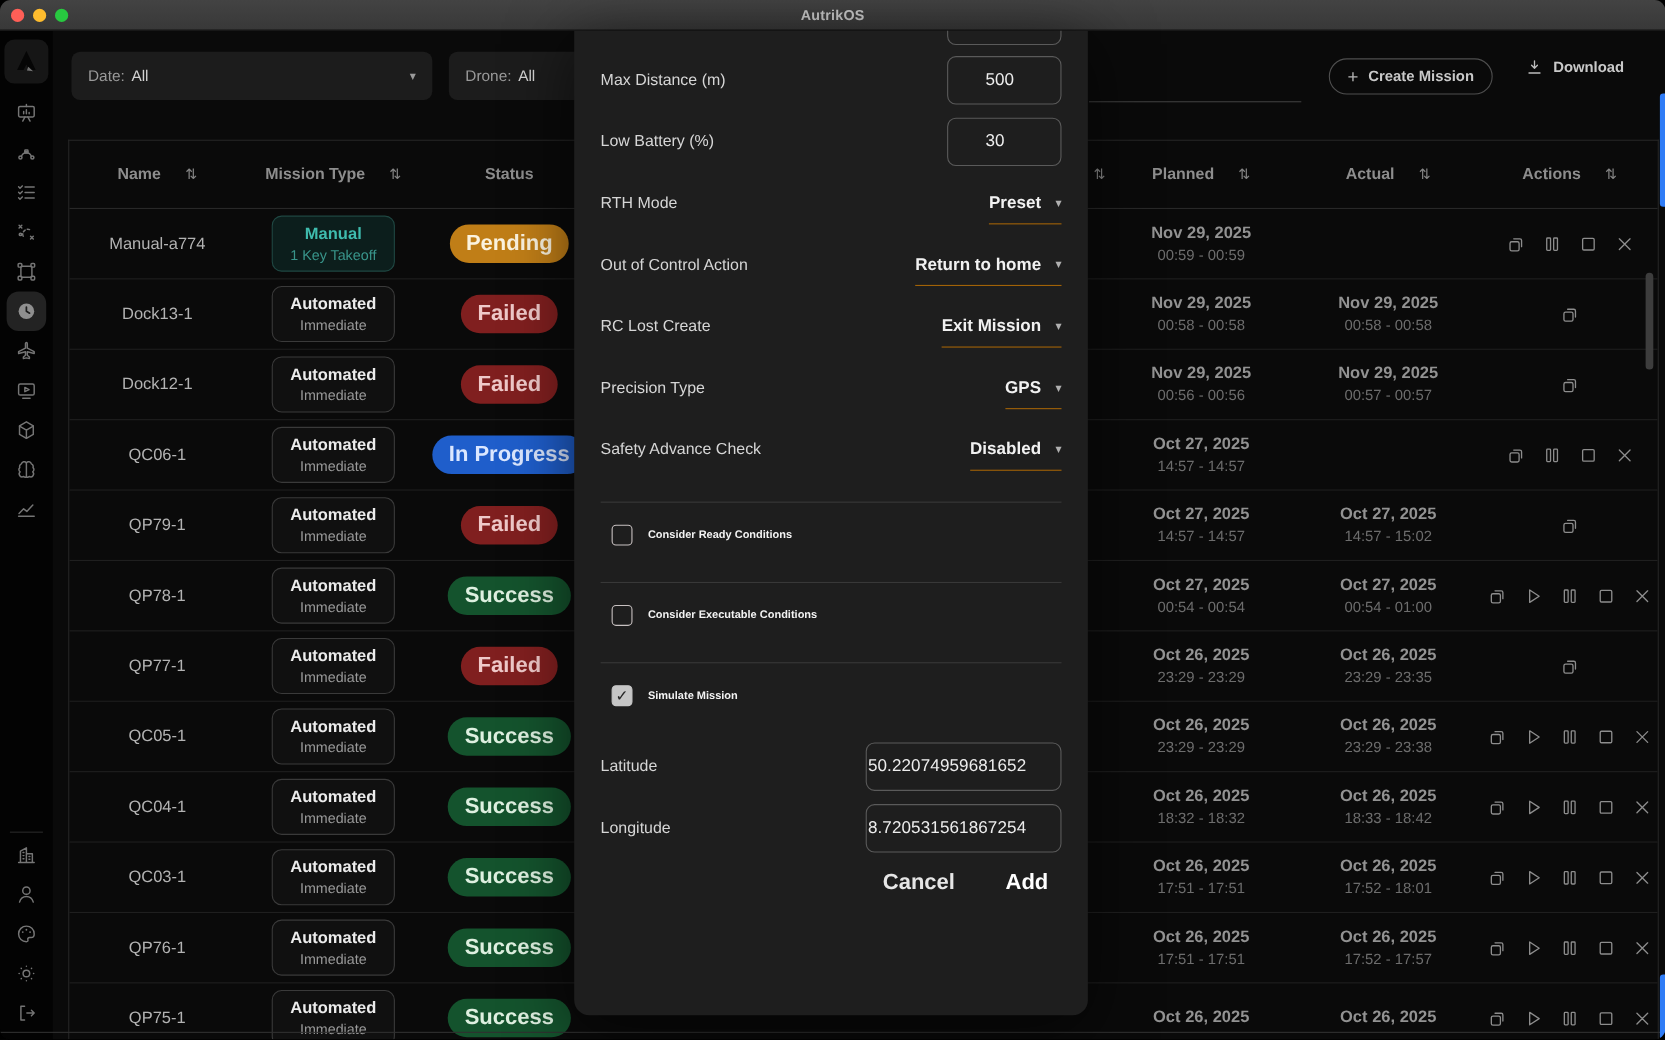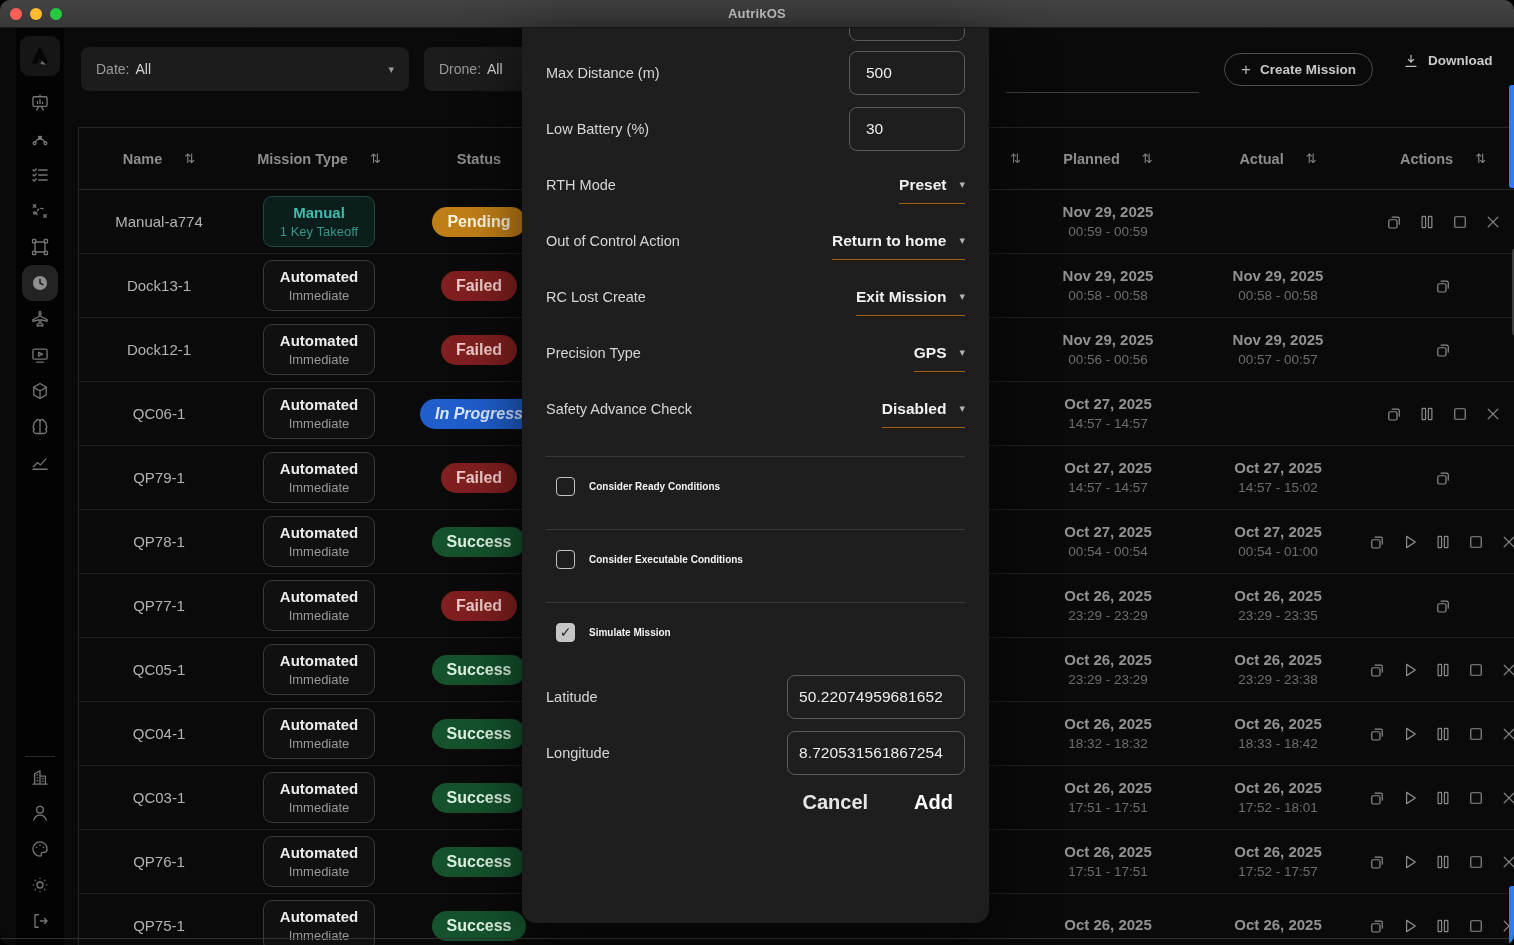--- a/index.html
+++ b/index.html
@@ -12,21 +12,21 @@
   
   .titlebar { position:absolute; top:0; left:0; right:0; height:28px;
               background:linear-gradient(#434343,#383838); display:flex; align-items:center;
               justify-content:center; border-bottom:1px solid #1c1c1c; z-index:40; }
   .traffic { position:absolute; left:10px; top:8px; display:flex; gap:8px; }
   .light { width:12px; height:12px; border-radius:50%; }
   .light.red{background:#ff5f57}.light.yellow{background:#febc2e}.light.green{background:#28c840}
   .win-title { font-size:13px; font-weight:700; color:#c9c9c9; letter-spacing:.2px; }
 
   
-  .app { position:absolute; top:28px; left:0; right:0; bottom:0; display:flex;padding-left:16px; }
+  .app { position:absolute; top:28px; left:0; right:0; bottom:0; display:flex; }
   .sidebar { width:48px; background:#030303; position:relative; display:flex;
              flex-direction:column; align-items:center; }
   .main { flex:1; position:relative; background:#0a0a0a; }
 
   
   .logo { width:40px; height:40px; margin-top:8px; background:#161616; border-radius:9px;
           display:flex; align-items:center; justify-content:center; }
   .nav { margin-top:9px; display:flex; flex-direction:column; align-items:center; }
   .nav-slot { width:36px; height:36px; display:flex; align-items:center; justify-content:center;
               border-radius:11px; cursor:pointer; }
@@ -72,24 +72,24 @@
   .cell { display:flex; align-items:center; justify-content:center; text-align:center; }
   .cell-name { font-size:15px; color:#b3b3b3; }
   .type-badge { display:inline-flex; flex-direction:column; align-items:center; padding:6px 16px;
                 border-radius:9px; line-height:1.35; }
   .type-badge .t1 { font-size:15px; font-weight:700; }
   .type-badge .t2 { font-size:13px; }
   .type-automated { background:#101010; border:1px solid #3a3a3a; }
   .type-automated .t1 { color:#ececec; } .type-automated .t2 { color:#999; }
   .type-manual { background:#0c1e1c; border:1px solid #1f4742; }
   .type-manual .t1 { color:#3fbcae; } .type-manual .t2 { color:#39958b; }
-  .pill { display:inline-block; padding:6px 15px; border-radius:999px; font-size:16px; font-weight:700; }
+  .pill { display:inline-block; padding:6px 15px; border-radius:999px; font-size:20px; font-weight:700; }
   .pill-pending { background:#c07e17; color:#fbf3df; }
   .pill-failed { background:#801f1f; color:#efc9c9; }
-  .pill-inprogress { background:#1f5ecb; color:#dbe7ff;font-style:italic; }
+  .pill-inprogress { background:#1f5ecb; color:#dbe7ff; }
   .pill-success { background:#14532d; color:#def0e0; }
   .dt1 { font-size:15px; font-weight:700; color:#929292; line-height:1.5; }
   .dt2 { font-size:13.5px; color:#6d6d6d; line-height:1.4; }
   .actions-wrap { display:flex; gap:15px; align-items:center; justify-content:center; }
   .act { width:18px; height:18px; cursor:pointer; }
   .act svg { width:18px; height:18px; stroke:#8d8d8d; fill:none; stroke-width:1.6;
              stroke-linecap:round; stroke-linejoin:round; }
 
   .tbl-scrollthumb { position:absolute; left:1448px; top:220px; width:7px; height:88px;
                      border-radius:4px; background:#3d3d3d; cursor:pointer; }
@@ -99,24 +99,24 @@
   .edge-scroll.bottom { top:886px; height:59px; }
   .bottom-edge-line { position:absolute; left:0; right:0; top:938px; height:1px; background:#303030; z-index:35; }
 
   
   .modal { position:absolute; left:522px; top:28px; width:467px; height:895px;
            background:#1e1e1e; border-radius:0 0 14px 14px; z-index:50;
            box-shadow:0 12px 60px rgba(0,0,0,.6); overflow:hidden; }
   .frow { display:flex; align-items:center; justify-content:space-between;
           height:44px; margin:0 24px 12px; }
   .flabel { font-size:14.5px; color:#d6d6d6; }
-  .input-box { width:116px; height:44px; border:1px solid #5a5a5a; border-radius:8px;
-               background:transparent; display:flex; align-items:center; padding-left:16px;
+  .input-box { width:104px; height:44px; border:1px solid #5a5a5a; border-radius:8px;
+               background:transparent; display:flex; align-items:center; padding-left:34px;
                font-size:15.5px; color:#ededed; }
-  .input-box.wide { width:178px; padding-left:11px; letter-spacing:.1px; }
+  .input-box.wide { width:178px; padding-left:1px; letter-spacing:.1px; }
   .input-clipped { margin:-31px 24px 10px auto; }
   .select { display:inline-flex; align-items:center; gap:13px; border-bottom:1px solid #a16207;
             padding-bottom:9px; margin-bottom:-9px; cursor:pointer; }
   .select .val { font-size:15.5px; font-weight:700; color:#f1f1f1; }
   .select .caret { color:#b0b0b0; }
   .divider { height:1px; background:#383838; margin:0 24px; }
   .divider.first { margin-top:25px; }
   .cbrow { display:flex; align-items:center; margin:14px 24px 28px 34px; height:30px; cursor:pointer; }
   .cbox { width:19px; height:19px; border-radius:4px; border:1.5px solid #c8c1c1;
           display:flex; align-items:center; justify-content:center; flex:none; }

